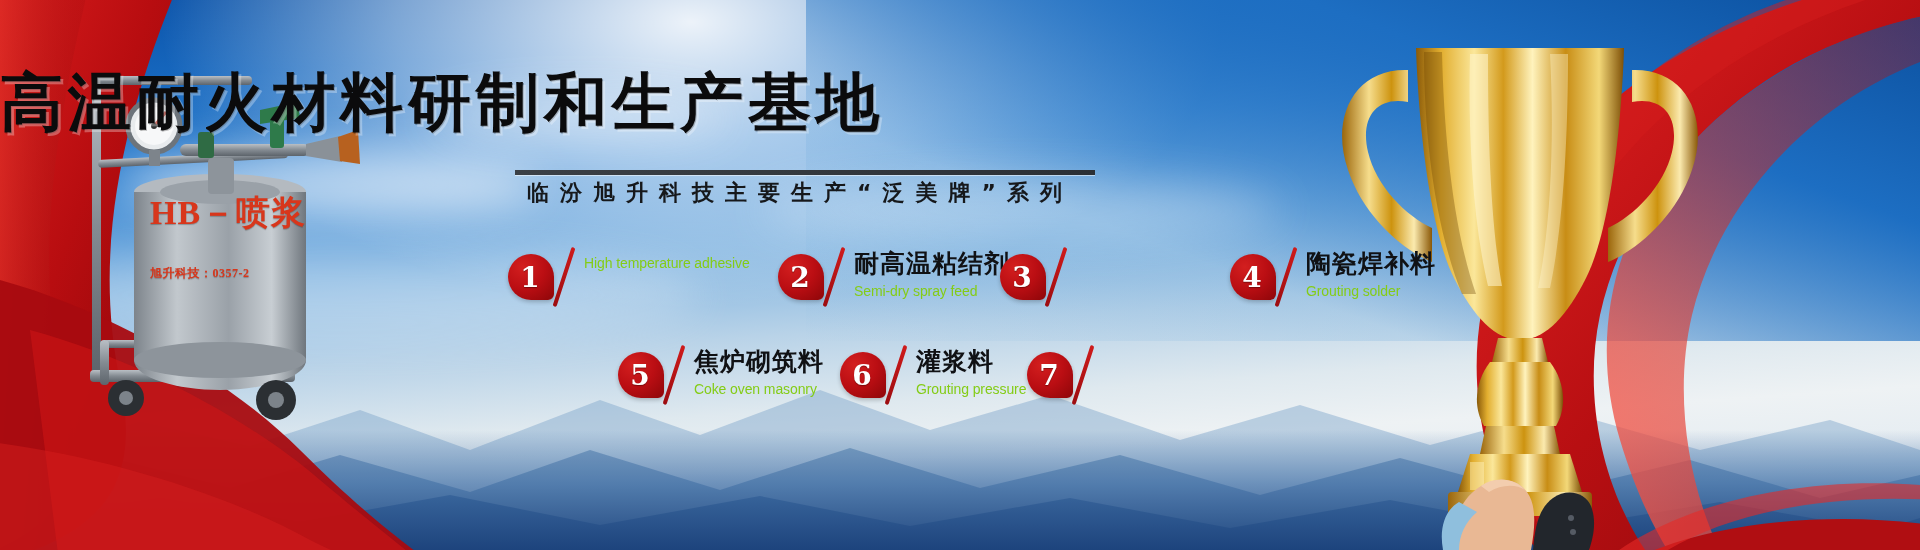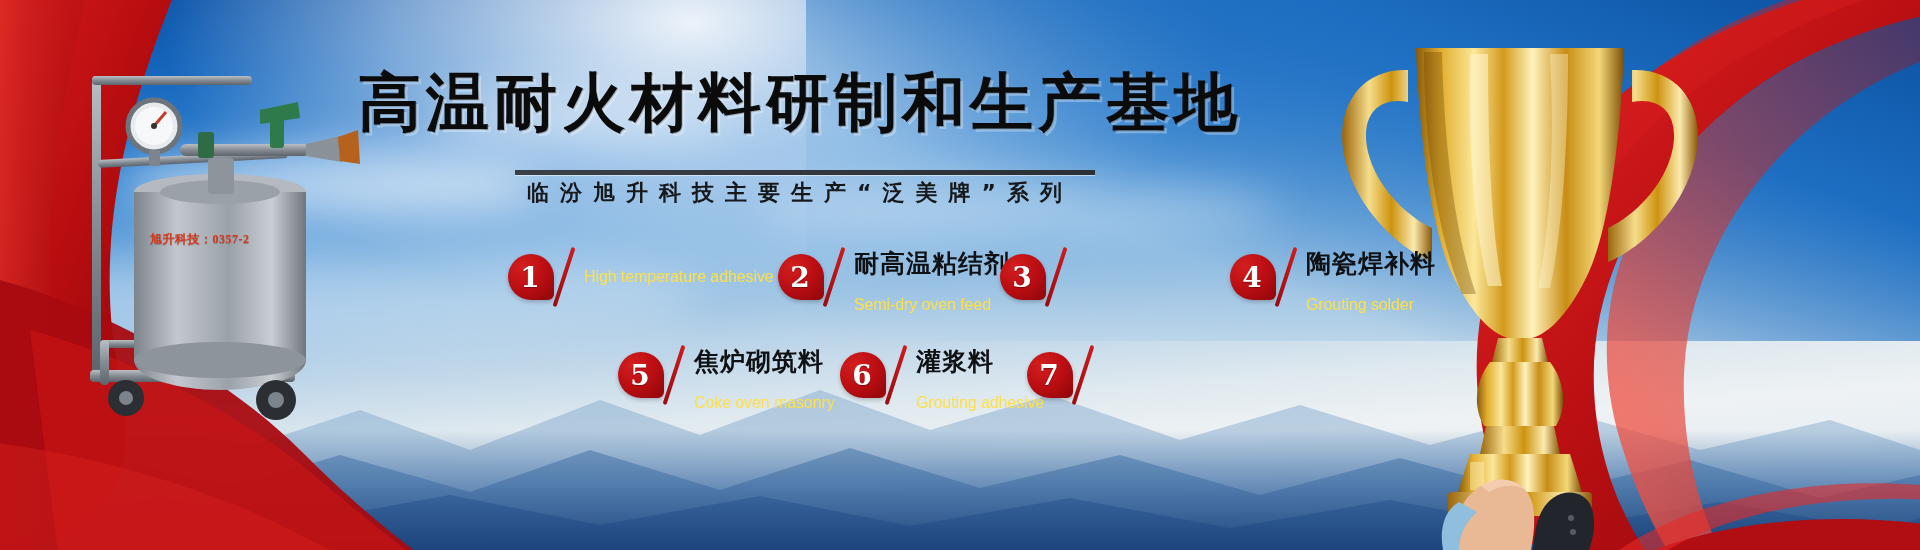--- a/index.html
+++ b/index.html
@@ -73,21 +73,21 @@
     pointer-events:none;
   }
   .tank-main{ font-size:34px; letter-spacing:1px; line-height:1; }
   .tank-sub{ font-size:12px; margin-top:35px; letter-spacing:.5px; }
 
   
   .copy{ position:absolute; left:0; top:0; width:100%; height:100%; }
 
   .headline{
     position:absolute; left:0; top:60px; width:1600px;
-    text-align:center;
+    text-align:left;
     font-family:"DejaVu Serif","Liberation Serif", serif;
     font-weight:700;
     font-size:63px;
     letter-spacing:5px;
     color:#0b0b0c;
     text-shadow:3px 3px 0 rgba(255,255,255,.30), 1px 1px 0 rgba(0,0,0,.35);
     white-space:nowrap;
   }
 
   .rule{
@@ -152,24 +152,24 @@
   .fzh{
     font-family:"DejaVu Sans","Liberation Sans", sans-serif;
     font-weight:700;
     font-size:25px;
     color:#101114;
     letter-spacing:1px;
     line-height:1.1;
     white-space:nowrap;
   }
   .fen{
-    margin-top:18px;
+    margin-top:5px;
     font-family:"Liberation Sans", sans-serif;
-    font-size:16px;
-    color:#fde047;
+    font-size:14px;
+    color:#84cc16;
     letter-spacing:-.1px;
     white-space:nowrap;
   }
 
   
   .trophy{ position:absolute; right:200px; top:10px; width:400px; height:520px; }
   .trophy svg{ width:100%; height:100%; display:block; }
 
   
   .hands{ position:absolute; right:285px; bottom:0; width:250px; height:110px; }
@@ -336,20 +336,21 @@
       <rect x="138" y="118" width="26" height="36" rx="4" fill="#8d949b"></rect>
 
       <circle cx="56" cy="358" r="18" fill="#2b2f33"></circle>
         <circle cx="56" cy="358" r="7" fill="#7c838a"></circle>
       <circle cx="206" cy="360" r="20" fill="#2b2f33"></circle>
         <circle cx="206" cy="360" r="8" fill="#7c838a"></circle>
     </svg>
   </div>
 
   <div class="tank-text">
+    <div class="tank-main">HB－喷浆</div>
     <div class="tank-sub">旭升科技：0357-2</div>
   </div>
 
   <div class="copy">
     <div class="headline">高温耐火材料研制和生产基地</div>
     <div class="rule"></div>
     <div class="subline">临汾旭升科技主要生产“泛美牌”系列</div>
 
     <div id="features">
         <div class="feature" style="left: 508px; top: 250px;">
@@ -363,21 +364,21 @@
           </div>
         </div>
         <div class="feature" style="left: 778px; top: 250px;">
           <div class="badge">
             <div class="drop"></div>
             <div class="num">2</div>
           </div>
           <div class="slash"></div>
           <div class="ftext">
             <div class="fzh">耐高温粘结剂</div>
-            <div class="fen">Semi-dry oven feed</div>
+            <div class="fen">Semi-dry spray feed</div>
           </div>
         </div>
         <div class="feature" style="left: 1000px; top: 250px;">
           <div class="badge">
             <div class="drop"></div>
             <div class="num">3</div>
           </div>
           <div class="slash"></div>
         </div>
         <div class="feature" style="left: 1230px; top: 250px;">
@@ -403,21 +404,21 @@
           </div>
         </div>
         <div class="feature" style="left: 840px; top: 348px;">
           <div class="badge">
             <div class="drop"></div>
             <div class="num">6</div>
           </div>
           <div class="slash"></div>
           <div class="ftext">
             <div class="fzh">灌浆料</div>
-            <div class="fen">Grouting adhesive</div>
+            <div class="fen">Grouting pressure</div>
           </div>
         </div>
         <div class="feature" style="left: 1027px; top: 348px;">
           <div class="badge">
             <div class="drop"></div>
             <div class="num">7</div>
           </div>
           <div class="slash"></div>
         </div>
       </div>

